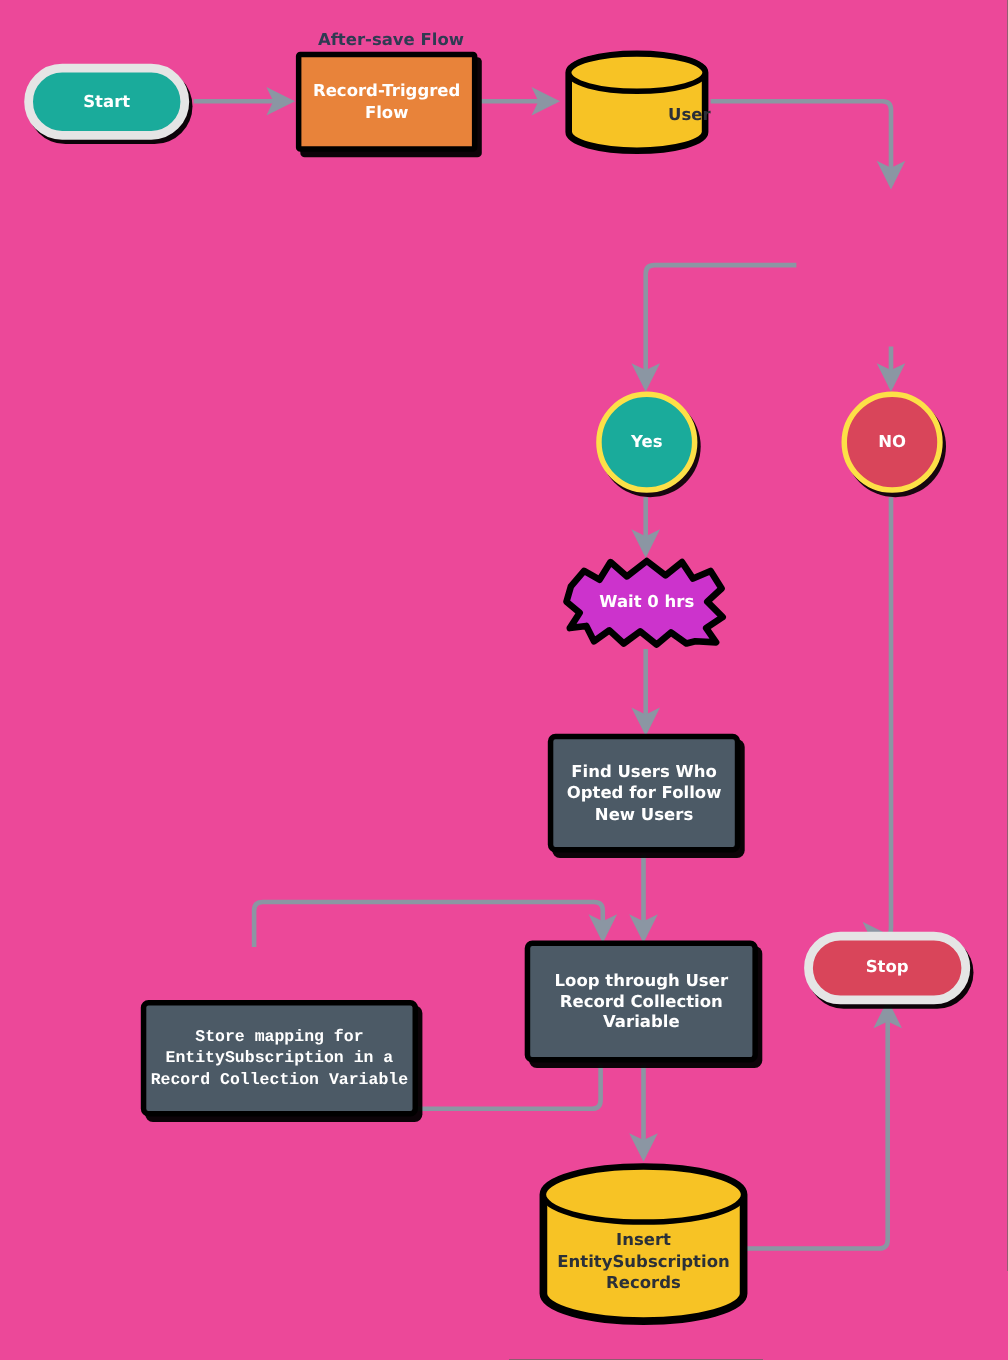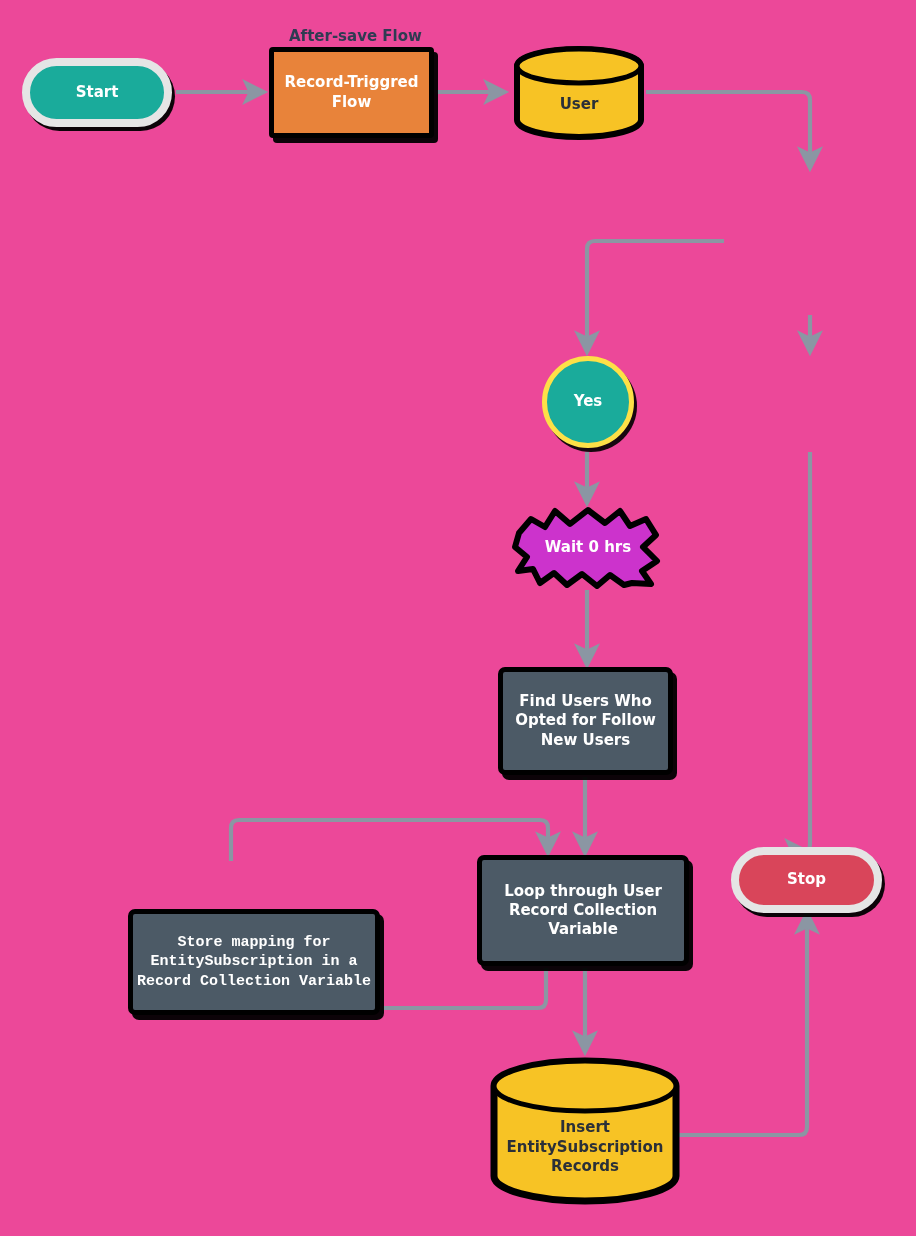--- a/index.html
+++ b/index.html
@@ -164,28 +164,31 @@
   <div class="node rect rect-orange" style="left:269px; top:47px; width:165px; height:91px; font-size:15px; flex-direction:column;">
     <span>Record-Triggred</span>
     <span>Flow</span>
   </div>
 
   <div class="cyl" style="left:512px; top:45px; width:134px; height:96px;">
     <svg width="134" height="96" viewBox="0 0 134 96">
       <path d="M5,21 a62,17 0 0,1 124,0 L129,75 a62,17 0 0,1 -124,0 Z" fill="#f7c325" stroke="#000" stroke-width="6"></path>
       <ellipse cx="67" cy="21" rx="62" ry="17" fill="#f7c325" stroke="#000" stroke-width="5"></ellipse>
     </svg>
-    <div class="cyl-label" style="top:50px; font-size:15px;">User</div>
+    <div class="cyl-label" style="top:50px; font-size:15px;text-align:right;">User</div>
   </div>
 
 
   <div class="node circle circle-yes" style="left:542px; top:356px; width:92px; height:92px; font-size:15px;">
     <span>Yes</span>
   </div>
 
+  <div class="node circle circle-no" style="left:765px; top:356px; width:92px; height:92px; font-size:15px;">
+    <span>NO</span>
+  </div>
 
   <div class="burst" style="left:509px; top:505px; width:158px; height:84px;">
     <svg width="158" height="84" viewBox="0 0 158 84">
       <path d="M10,28 L22,14 L36,22 L46,6 L61,19 L79,5 L96,18 L111,6 L121,21 L137,14 L147,30
                L134,42 L148,56 L133,66 L142,79 L123,78 L115,80 L101,70 L88,81 L73,69 L58,80
                L45,68 L31,78 L24,64 L9,66 L18,52 L6,42 Z" fill="#cc33cc" stroke="#000" stroke-width="6" stroke-linejoin="round"></path>
     </svg>
     <div class="burst-label">Wait 0 hrs</div>
   </div>
 

